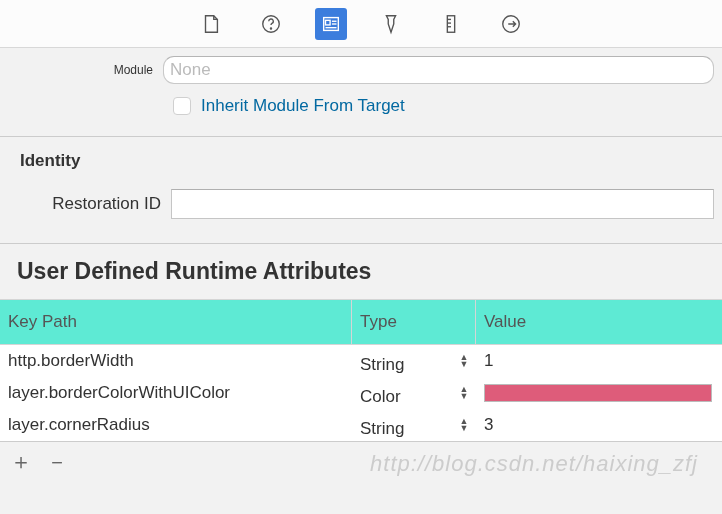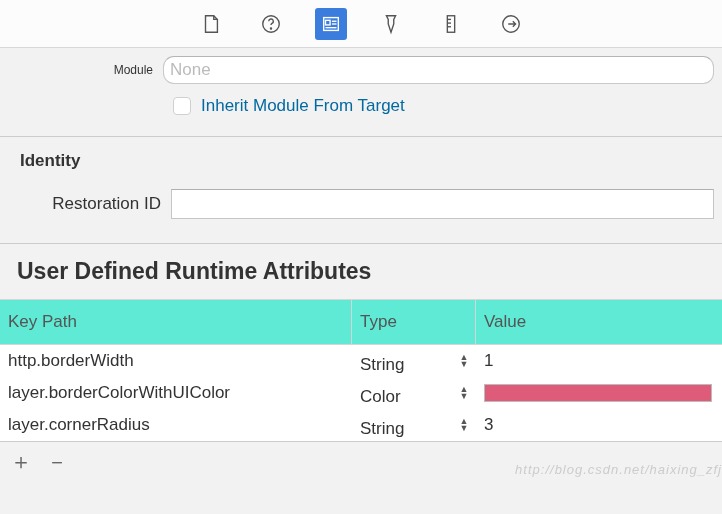--- a/index.html
+++ b/index.html
@@ -108,24 +108,24 @@
       display: flex;
       align-items: center;
       padding-left: 10px;
       gap: 14px;
       color: #666;
       position: relative;
     }
     .plus, .minus { font-size: 22px; font-weight: 300; line-height: 1; }
     .watermark {
       position: absolute;
-      right: 0;
+      right: 24px;
       bottom: 4px;
       color: #ccc;
-      font-size: 13px;
+      font-size: 22px;
       font-style: italic;
       letter-spacing: 1px;
     }
   </style>
 </head>
 <body>
 
 <div class="toolbar">
   <div class="tb-btn">
     <svg viewBox="0 0 24 24">

